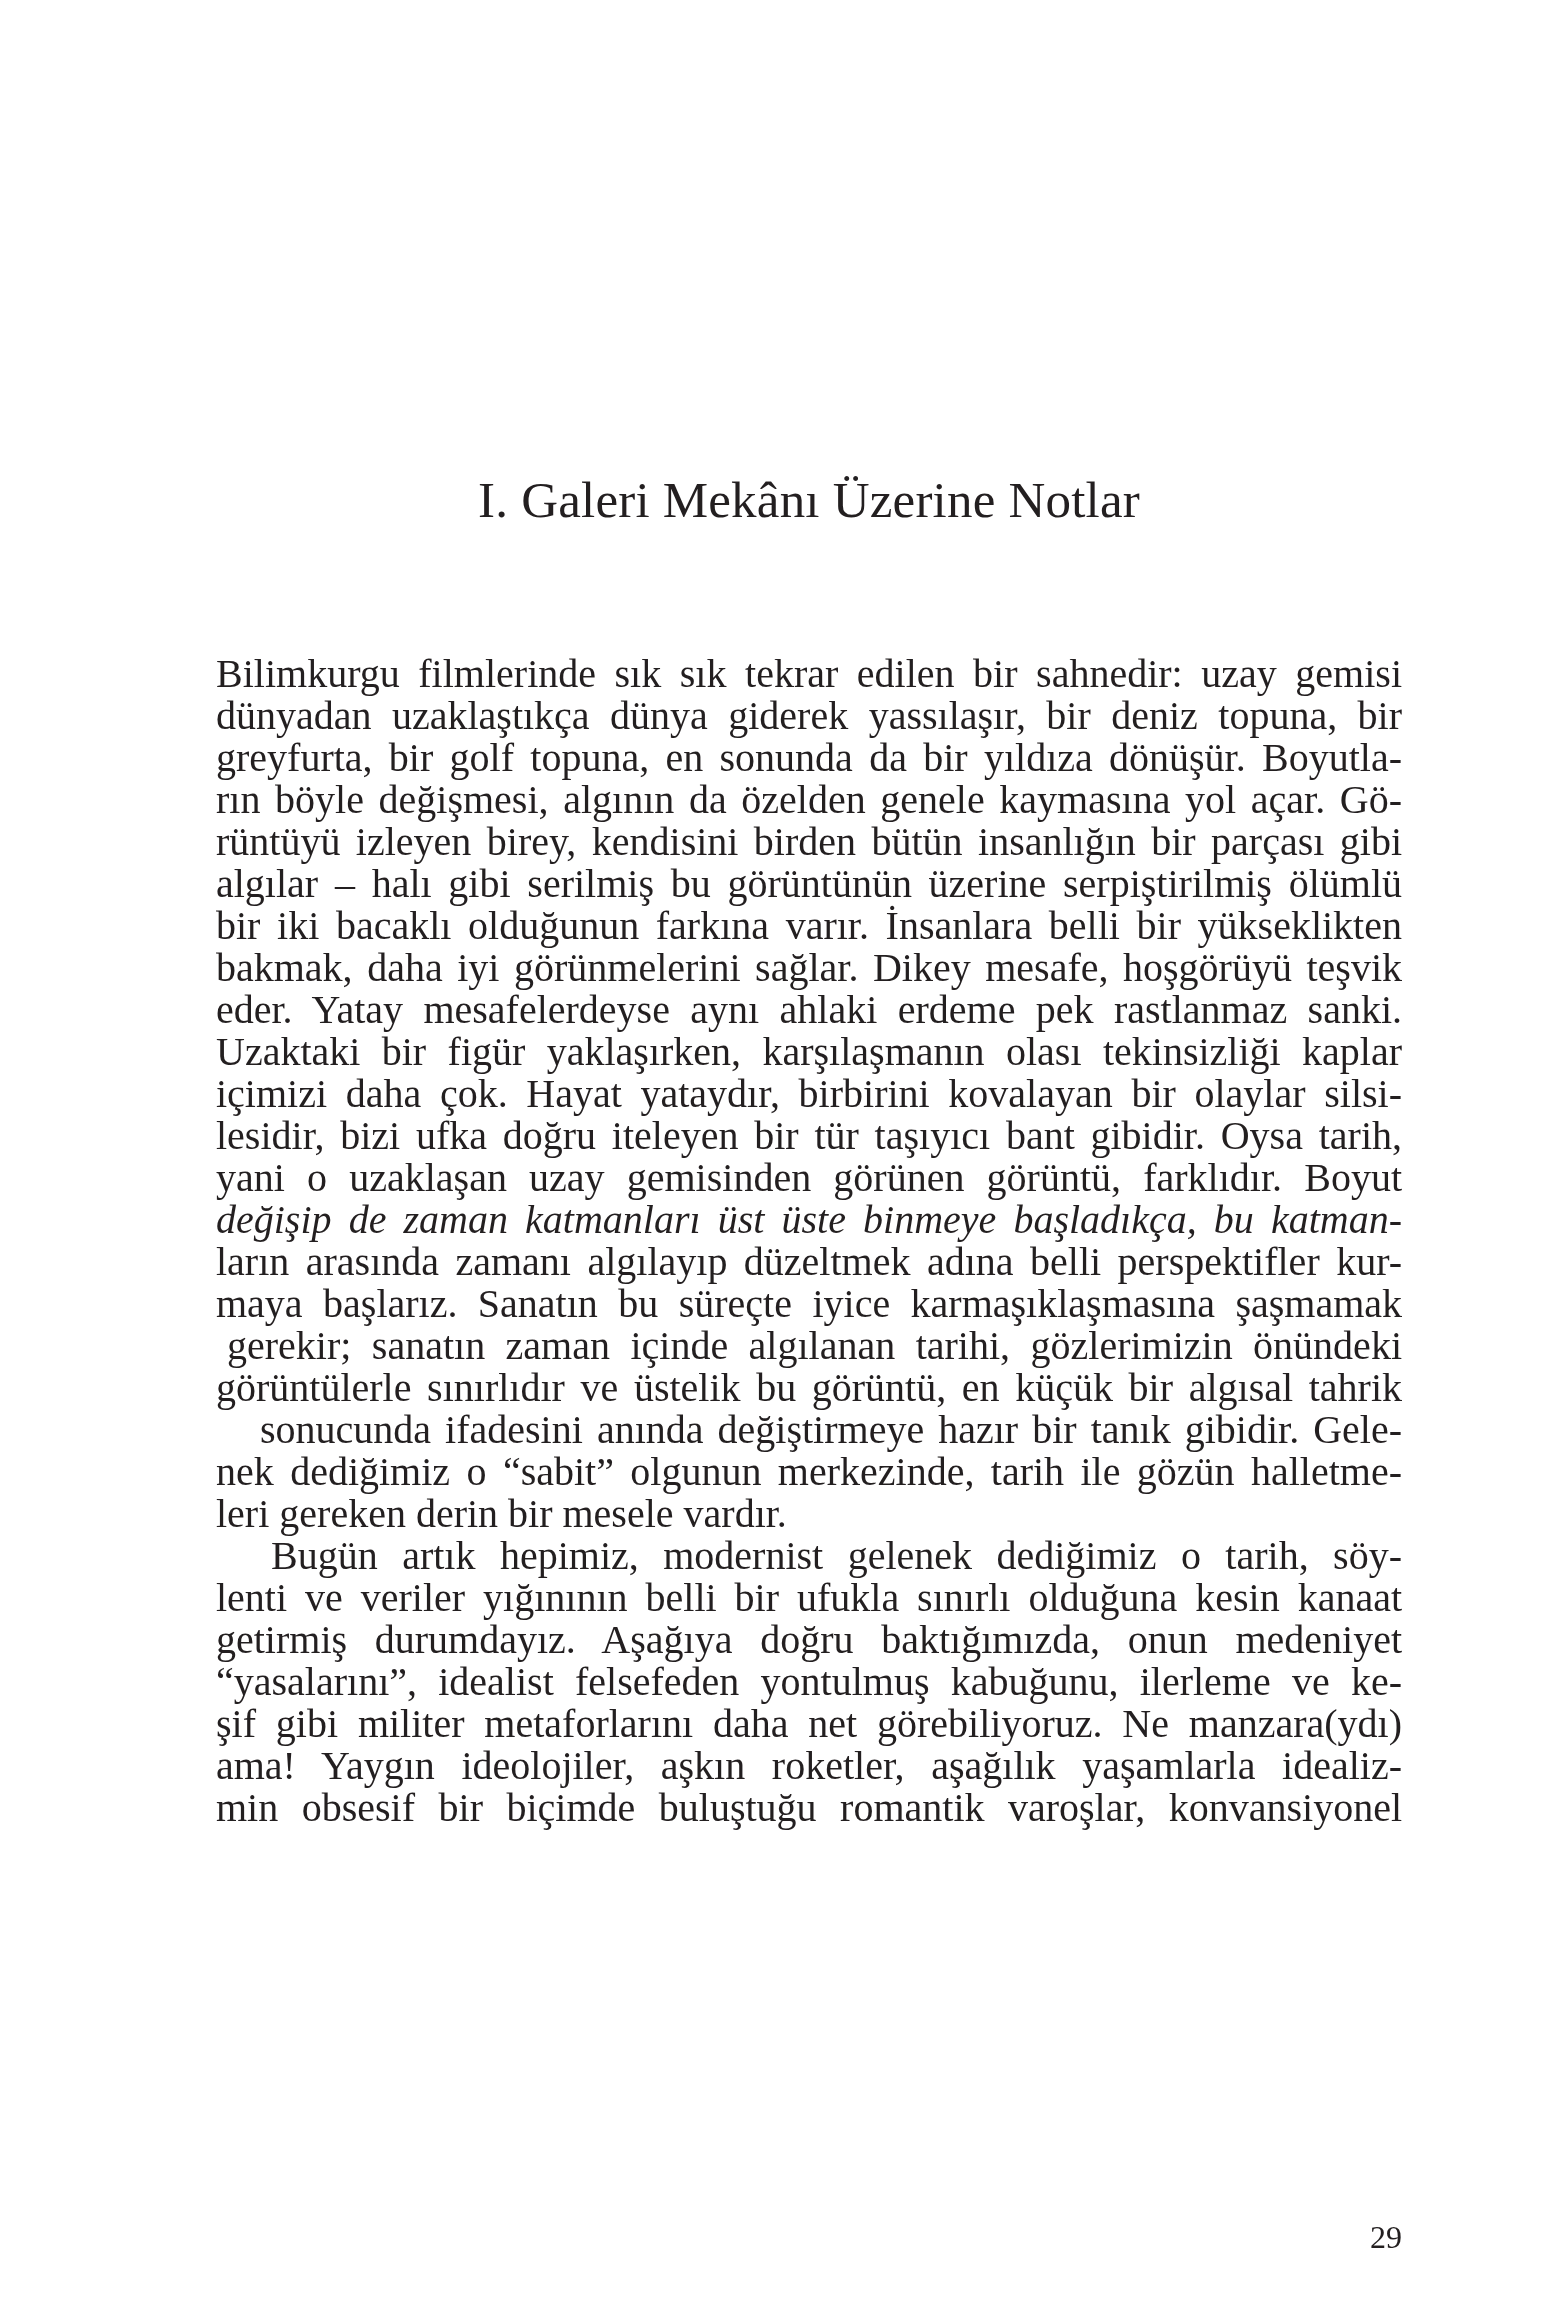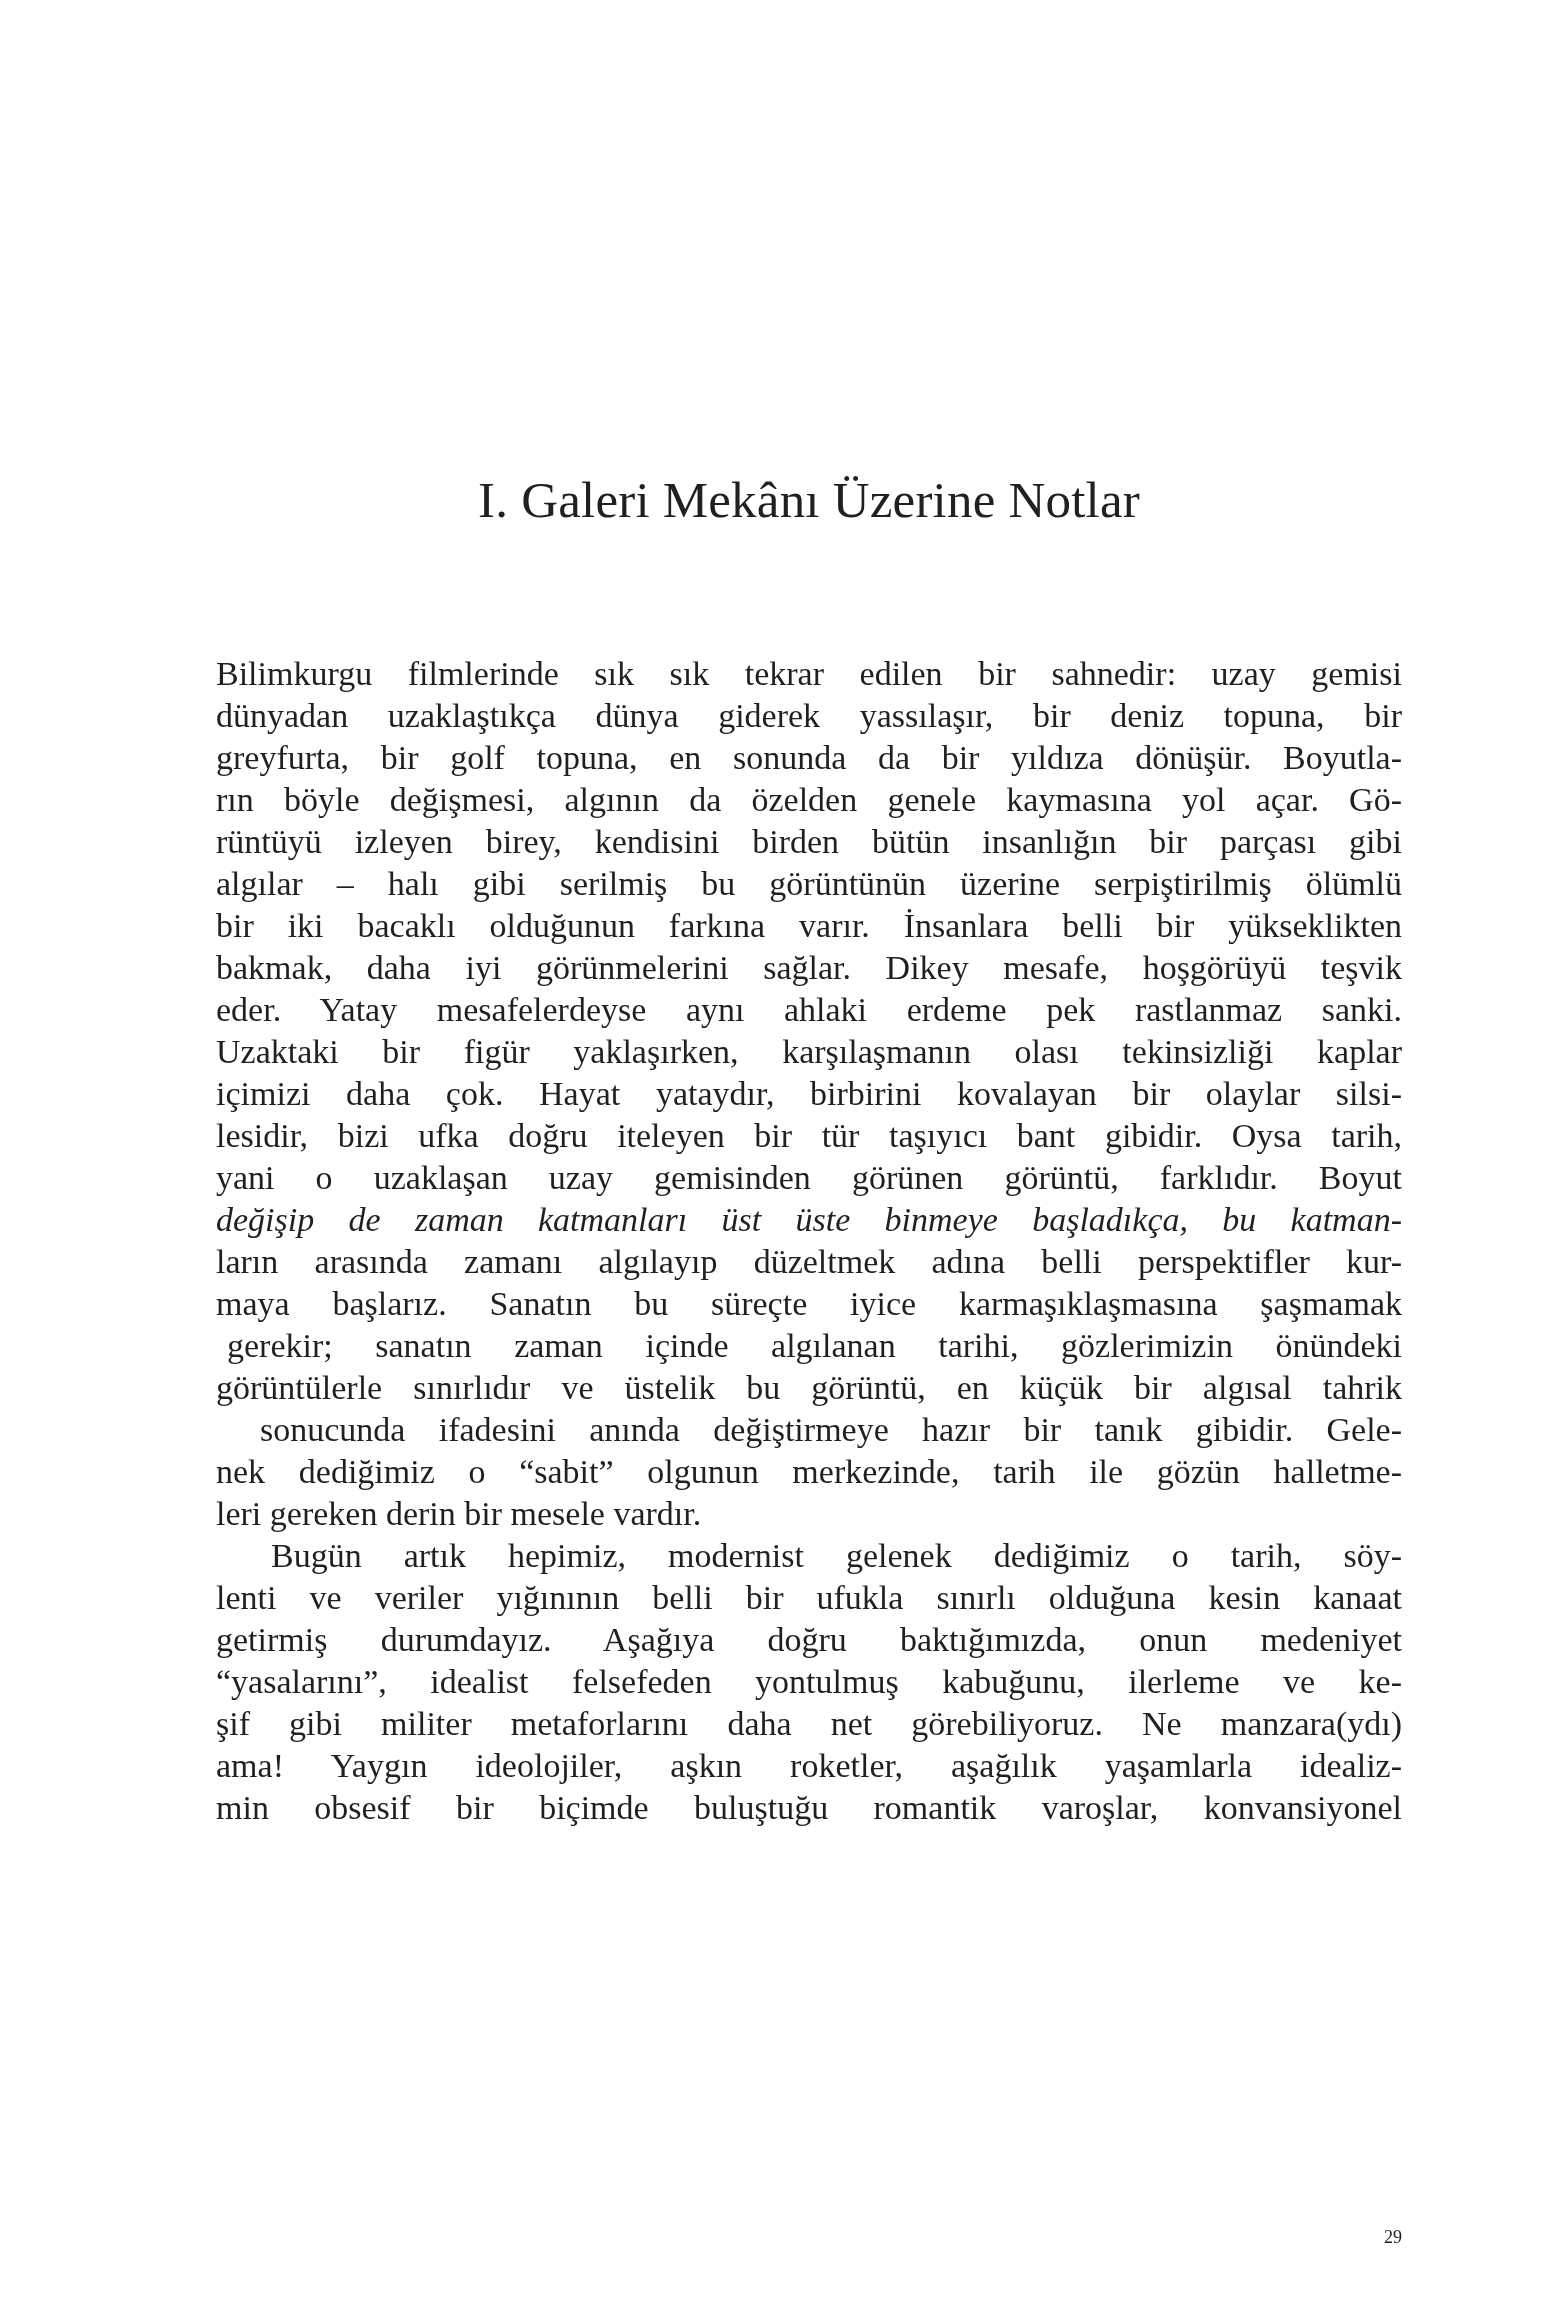--- a/index.html
+++ b/index.html
@@ -31,21 +31,21 @@
       line-height: 77px;
       font-weight: normal;
       margin: 0;
       letter-spacing: 0.2px;
     }
     .body-text {
       position: absolute;
       left: 216px;
       width: 1186px;
       top: 653px;
-      font-size: 34px;
+      font-size: 40px;
       margin: 0;
     }
     .line {
       display: block;
       height: 42px;
       line-height: 42px;
       white-space: nowrap;
       text-align: justify;
       text-align-last: justify;
       overflow: visible;
@@ -54,21 +54,21 @@
       text-align: left;
       text-align-last: left;
     }
     .line.indent {
       padding-left: 55px;
     }
     .page-number {
       position: absolute;
       right: 163px;
       top: 2219px;
-      font-size: 18px;
+      font-size: 32px;
       line-height: 37px;
       margin: 0;
     }
   </style>
 </head>
 <body>
 
 <div class="page">
 
   <h1 class="chapter-title">I. Galeri Mekânı Üzerine Notlar</h1>

